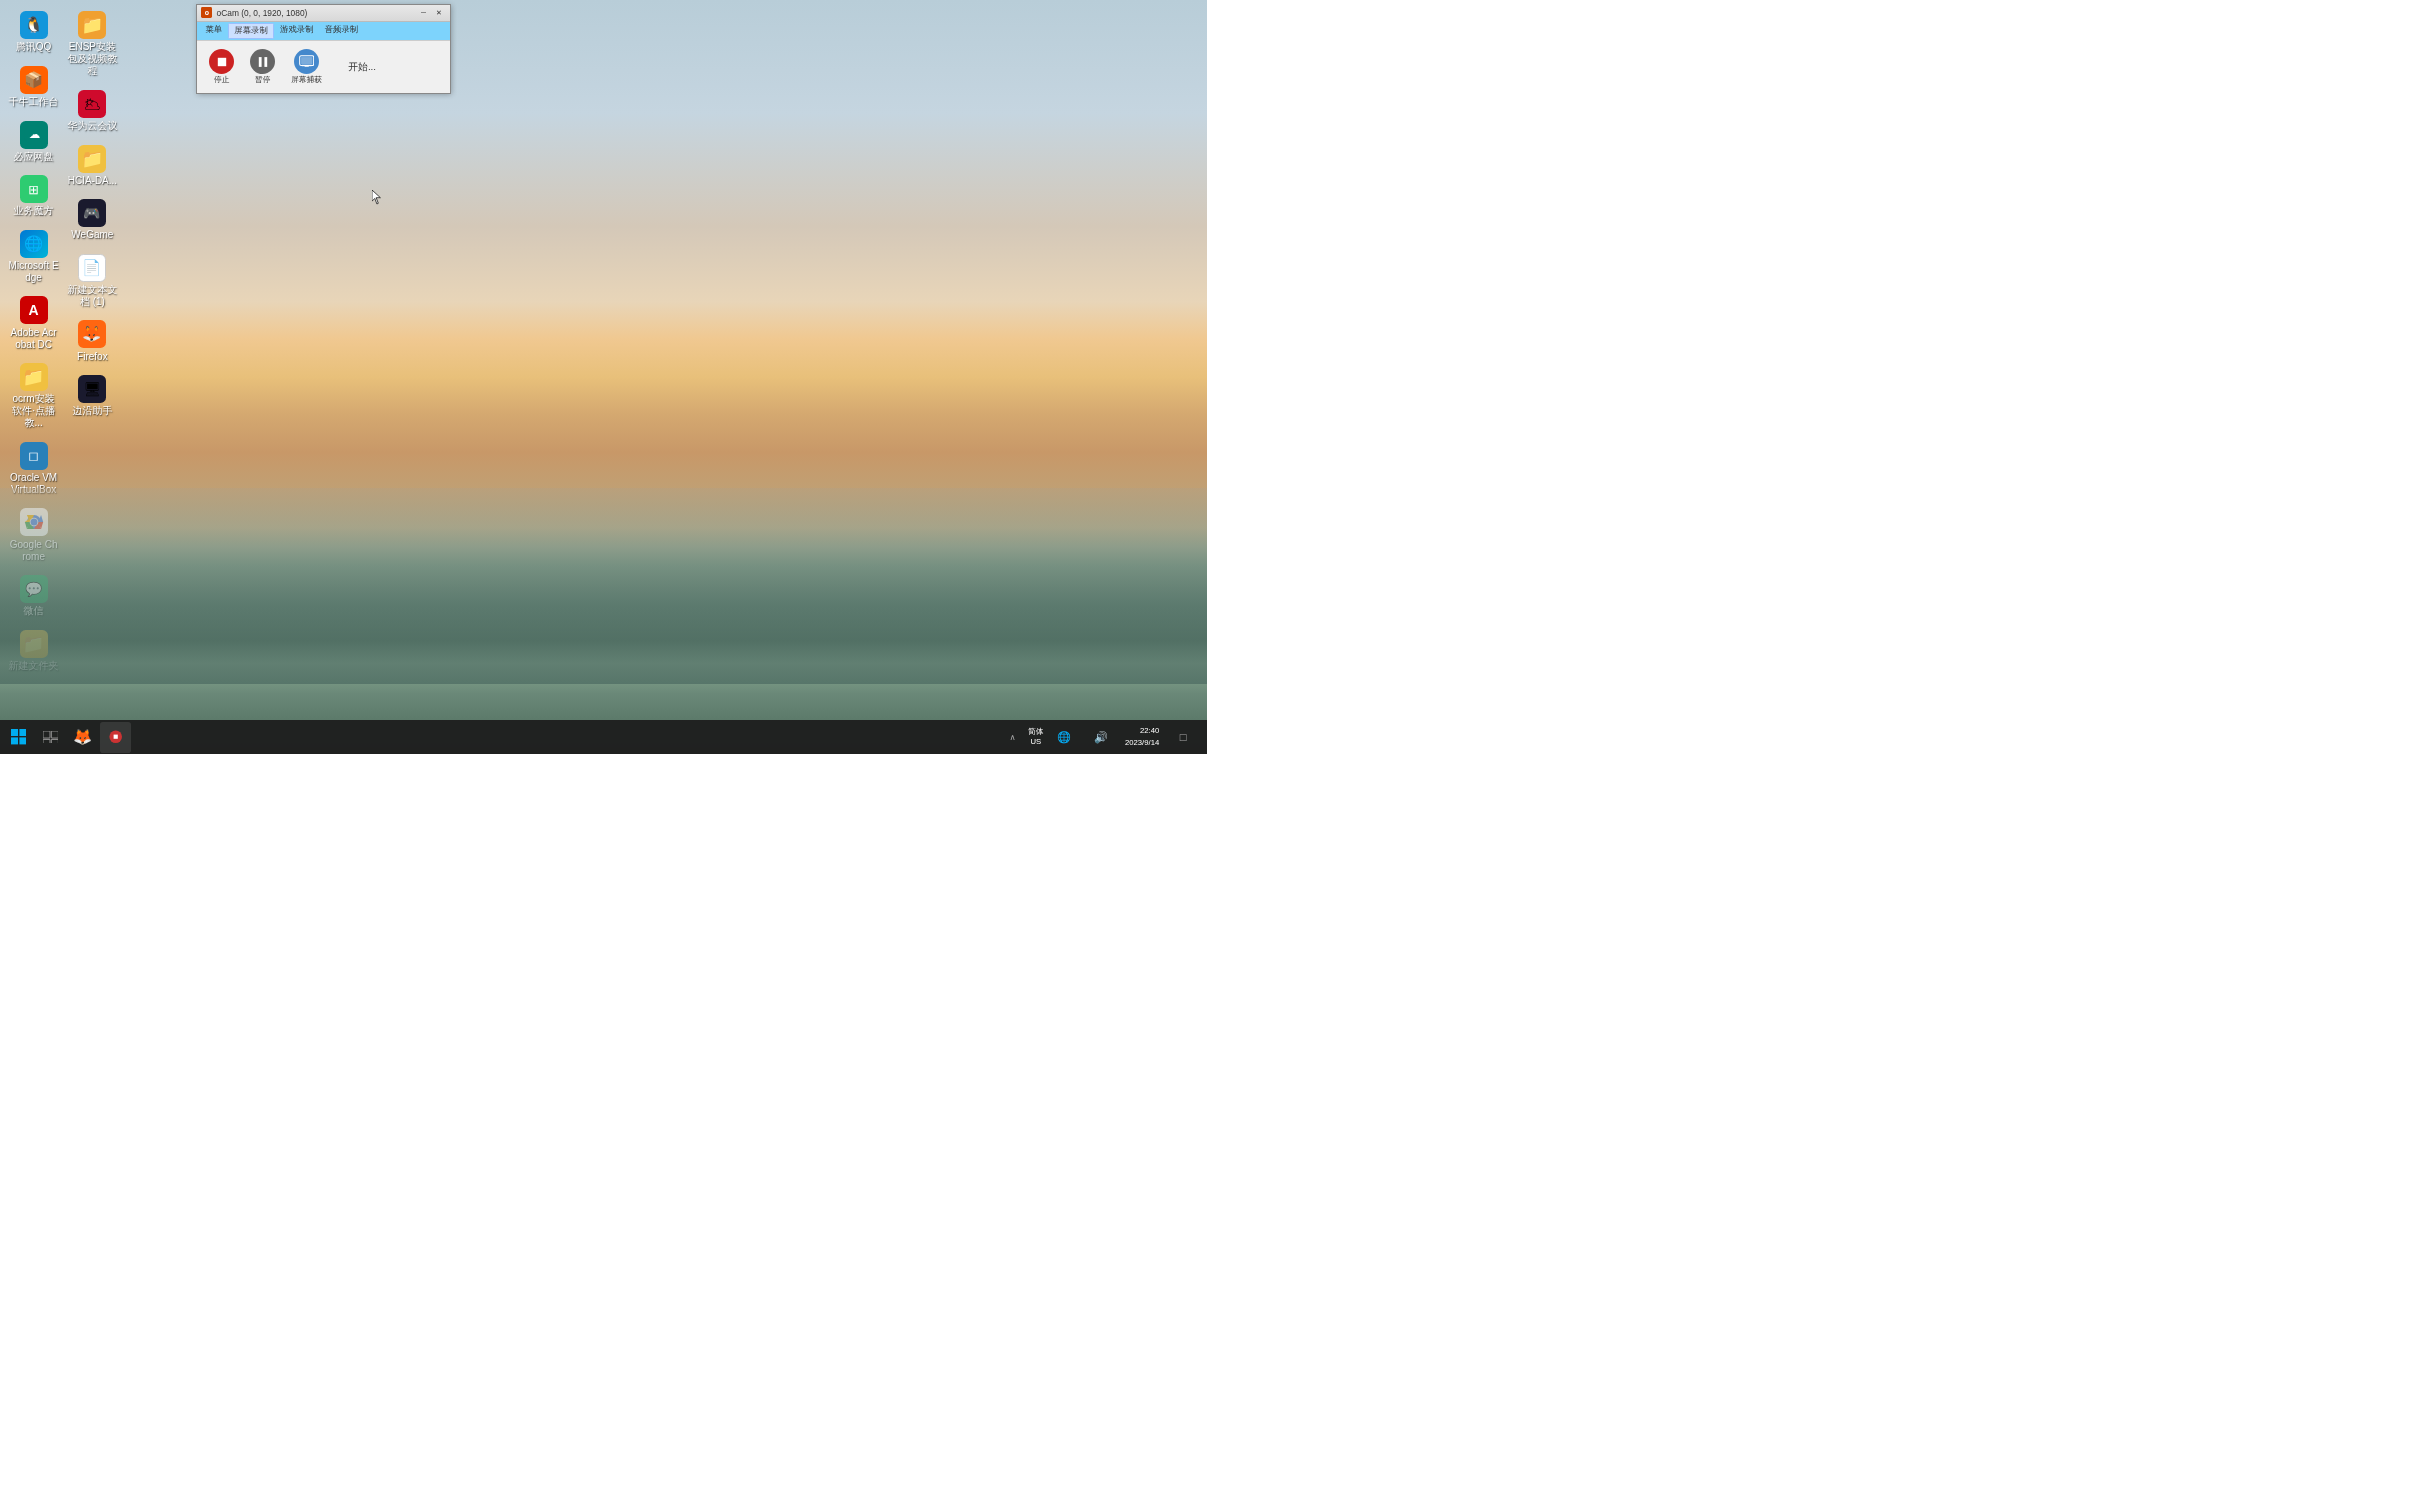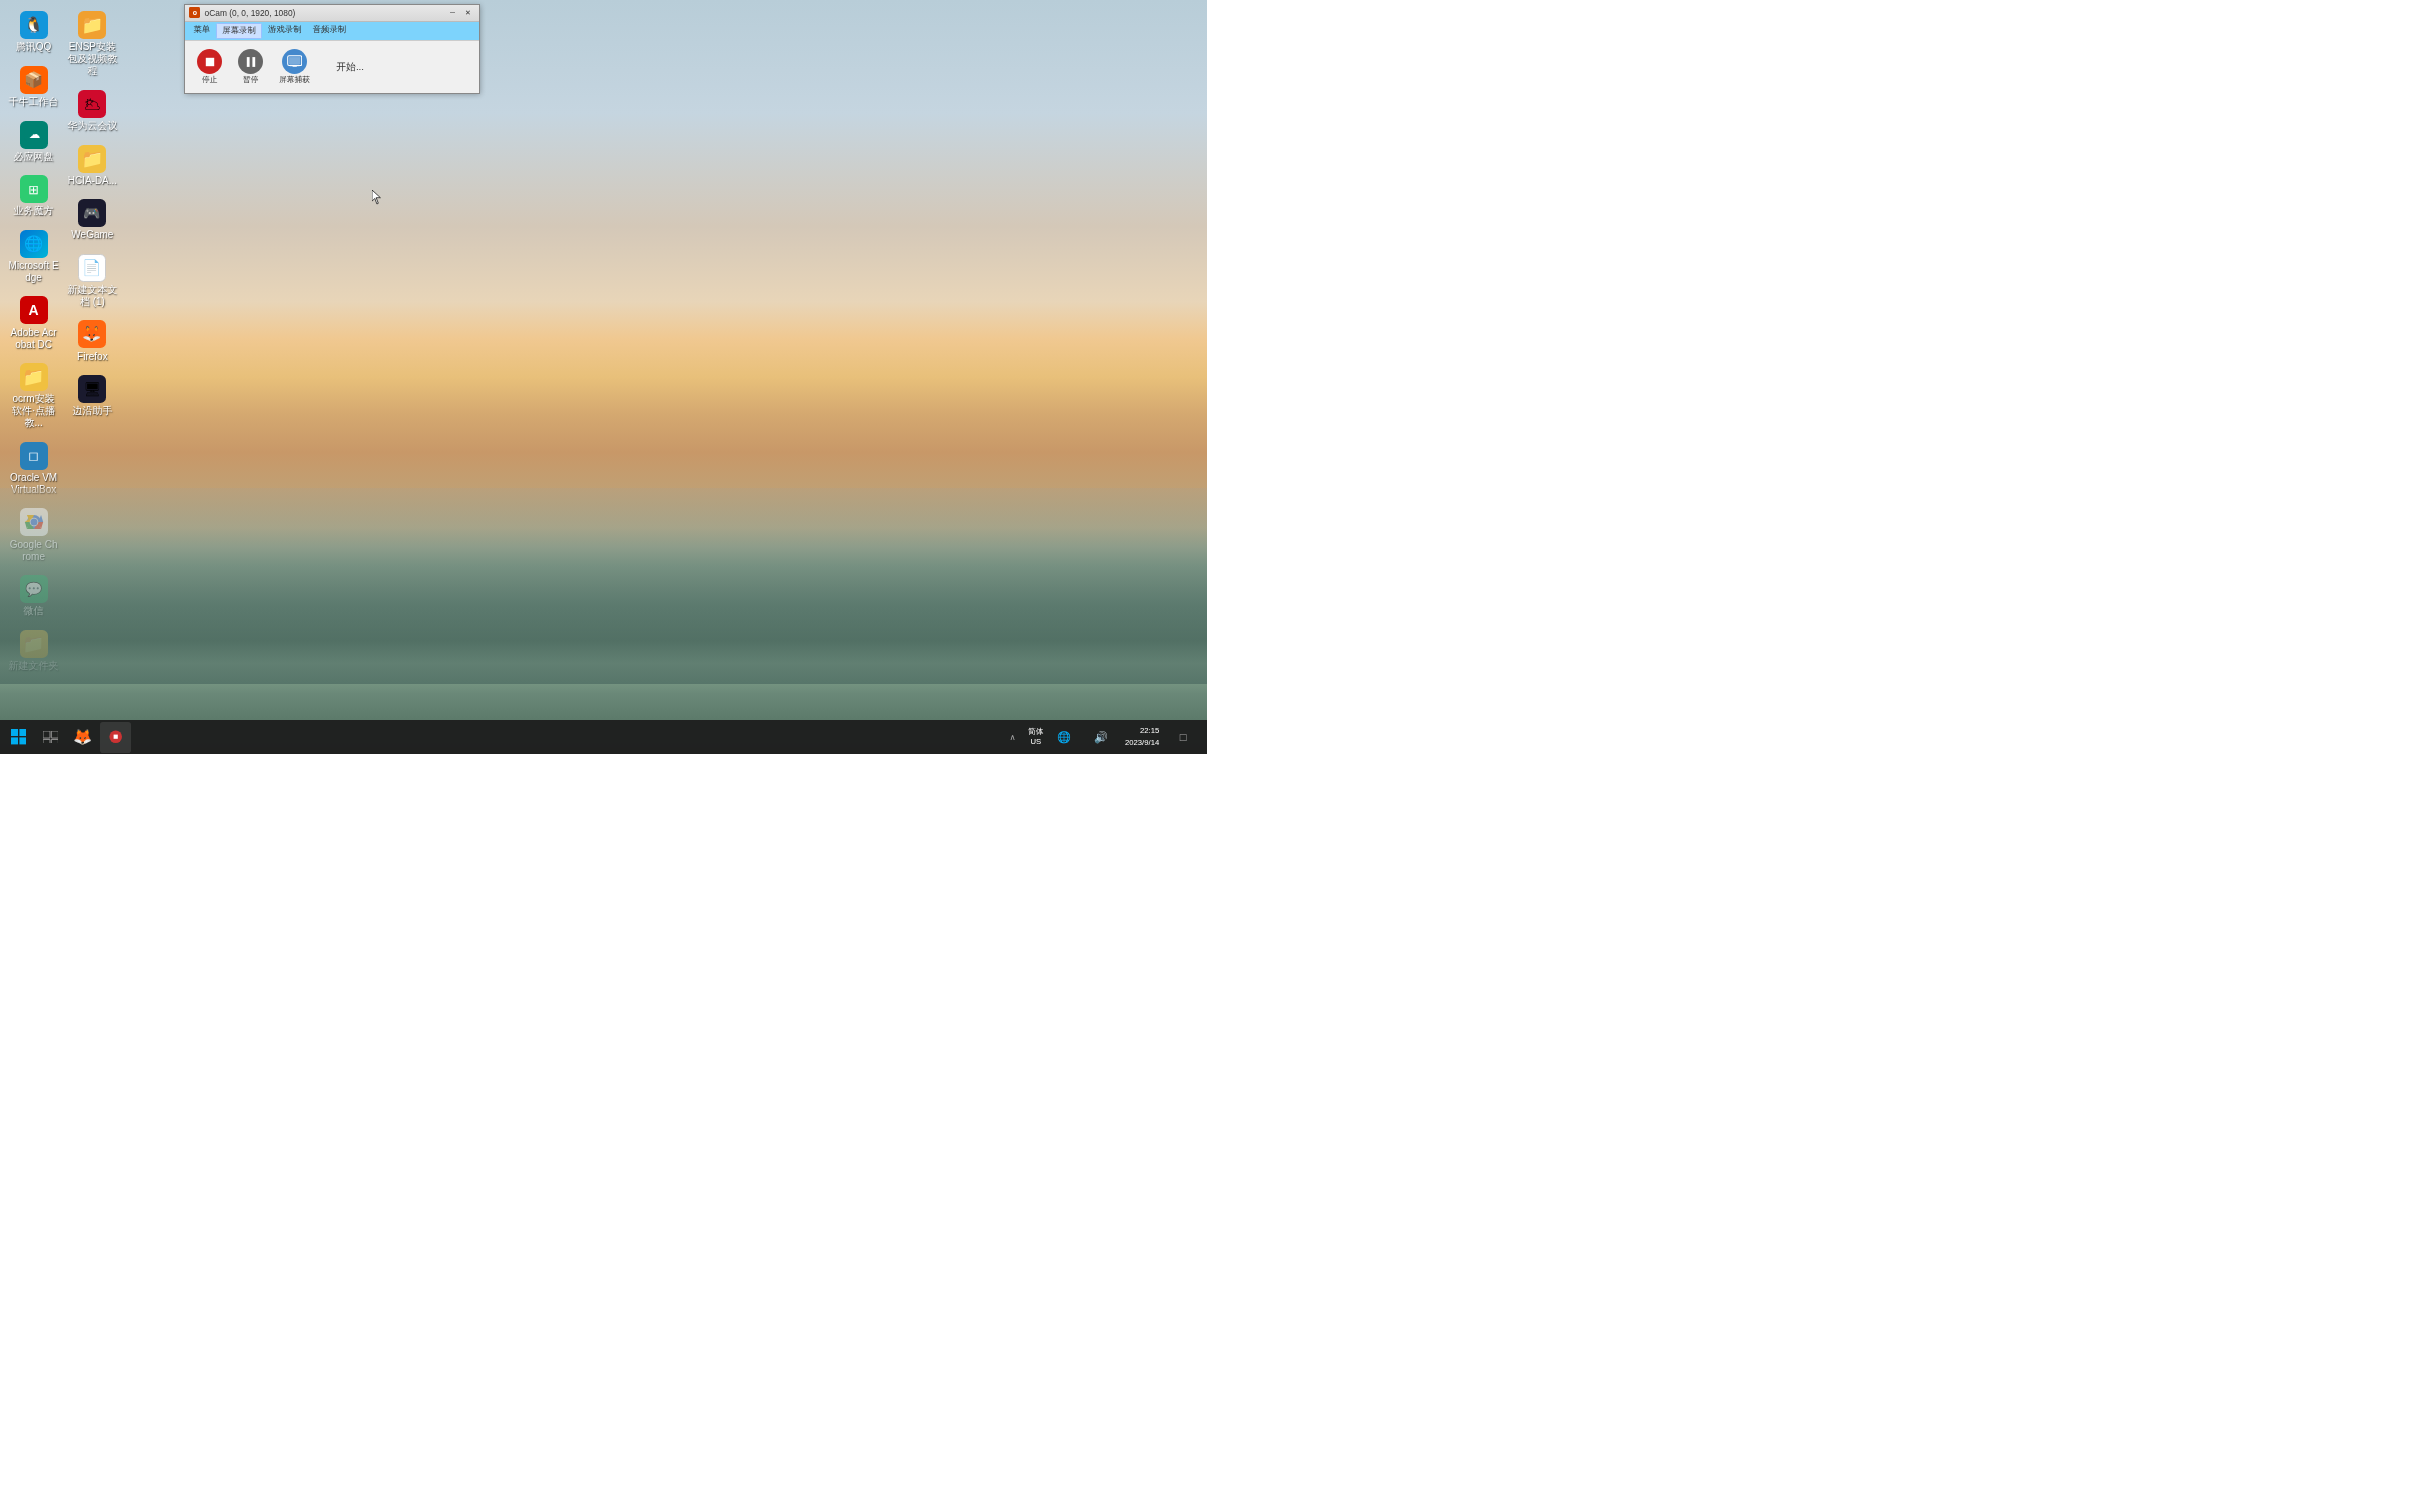--- a/index.html
+++ b/index.html
@@ -172,22 +172,22 @@
     .icon-txt { background: white; border: 0.7px solid #ccc; }
     
     .icon-firefox { background: #ff6611; }
     
     .icon-bianlv { background: #1a1a2e; }
 
     
     .ocam-window {
       position: absolute;
       top: 3.5px;
-      left: 184px;
-      width: 296px;
+      left: 196px;
+      width: 255px;
       background: #f0f0f0;
       border: 0.7px solid #888;
       box-shadow: 1.4px 1.4px 5.6px rgba(0,0,0,0.3);
       z-index: 500;
     }
 
     .ocam-titlebar {
       background: linear-gradient(180deg, #e8e8e8, #d8d8d8);
       height: 17px;
       display: flex;
@@ -509,21 +509,21 @@
       <div style="cursor:pointer;text-align:center;font-size:7.7px;color:white;line-height:1.3;">
         <div>简体</div>
         <div>US</div>
       </div>
 
       <div class="taskbar-btn" style="font-size:11.2px;">🌐</div>
 
       <div class="taskbar-btn" style="font-size:11.2px;">🔊</div>
 
       <div style="cursor:pointer;text-align:right;font-size:7.7px;color:white;line-height:1.5;padding:0 2.8px;">
-        <div>22:15</div>
+        <div>22:40</div>
         <div>2023/9/14</div>
       </div>
 
       <div class="taskbar-btn" style="font-size:11.2px;color:#aaa;">□</div>
     </div>
   </div>
 
 </div>
 
 

